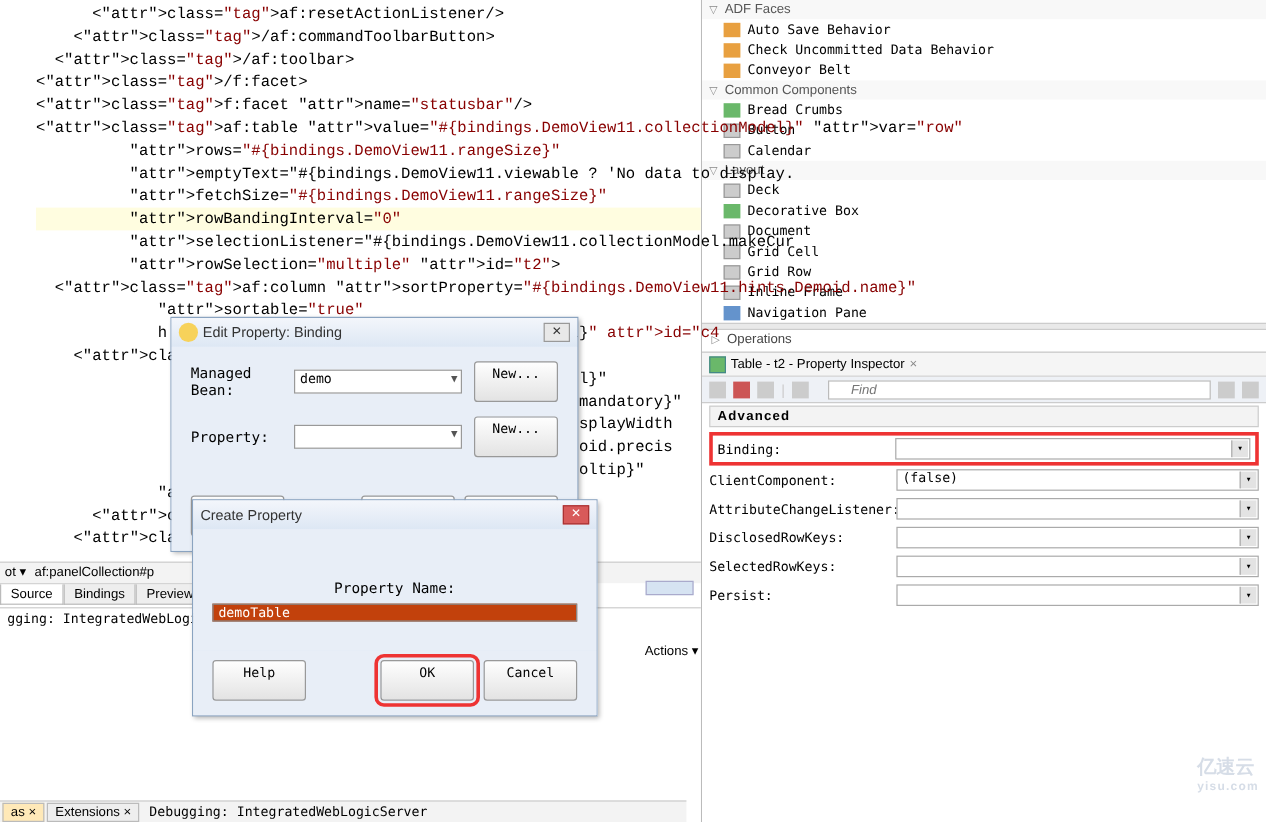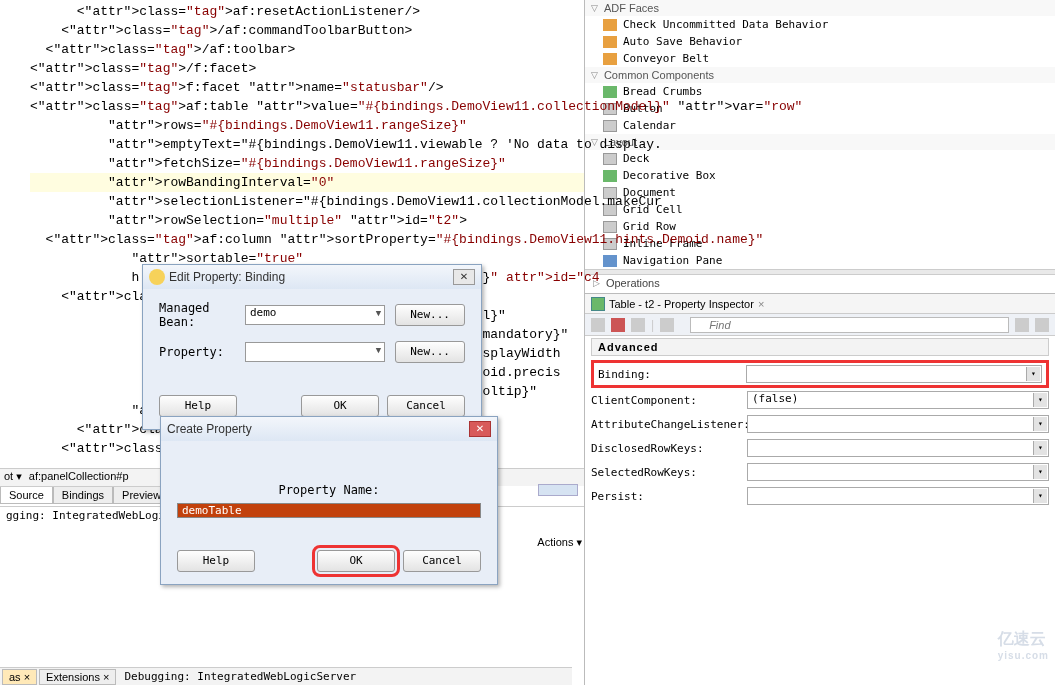--- a/index.html
+++ b/index.html
@@ -14,21 +14,21 @@
 .dialog2 { position: absolute; top: 416px; left: 160px; width: 338px; background: linear-gradient(#e5edf7,#dce7f4); border: 1px solid #8aa3c0; box-shadow: 2px 2px 4px rgba(0,0,0,.3); z-index: 8; }
 .dlg-title { background: linear-gradient(#f3f6fb,#dde7f4); height: 24px; display: flex; align-items: center; padding: 0 6px; font-size: 12px; color: #333; }
 .dlg-title .ico { width: 16px; height: 16px; margin-right: 4px; background: #f7d25a; border-radius: 50%; }
 .dlg-close { margin-left: auto; width: 22px; height: 16px; background: #e8e8e8; border: 1px solid #999; font-size: 10px; text-align: center; line-height: 14px; cursor: pointer; }
 .dlg-close.red { background: #d85a5a; color: #fff; border-color: #a33; }
 .dlg-body { padding: 12px 16px; background: #e8eef7; }
 .form-row { display: flex; align-items: center; margin-bottom: 12px; }
 .form-lbl { width: 86px; font-family: monospace; font-size: 12px; }
 .form-sel { flex: 1; height: 20px; background: #fff; border: 1px solid #999; margin-right: 10px; padding: 0 4px; font-family: monospace; font-size: 11px; position: relative; }
 .form-sel:after { content: "▼"; position: absolute; right: 3px; top: 2px; font-size: 9px; color: #555; }
-.btn { height: 22px; background: linear-gradient(#fefefe,#e3e3e3); border: 1px solid #999; border-radius: 3px; padding: 0 14px; font-family: monospace; font-size: 11px; cursor: pointer; min-width: 64px; text-align: center; line-height: 20px; }
+.btn { height: 34px; background: linear-gradient(#fefefe,#e3e3e3); border: 1px solid #999; border-radius: 3px; padding: 0 14px; font-family: monospace; font-size: 11px; cursor: pointer; min-width: 64px; text-align: center; line-height: 20px; }
 .btn-row { display: flex; justify-content: space-between; gap: 8px; padding: 8px 16px 12px; background: #e8eef7; }
 .btn-row .btn { min-width: 78px; }
 .help-left { margin-right: auto; }
 .red-frame { outline: 3px solid #e33; outline-offset: 2px; }
 .input-txt { flex: 1; background: #c2410c; color: #fff; border: 1px solid #888; height: 18px; padding: 0 4px; font-family: monospace; font-size: 11px; }
 .breadcrumb { position: absolute; top: 468px; left: 0; right: 0; height: 18px; background: #f3f3f3; border-top: 1px solid #ccc; font-size: 11px; padding: 1px 4px; white-space: nowrap; overflow: hidden; }
 .breadcrumb .crumb { margin-right: 4px; }
 .bottom-tabs { position: absolute; top: 486px; left: 0; display: flex; border-top: 1px solid #ccc; background: #f3f3f3; }
 .bottom-tab { padding: 2px 8px; border: 1px solid #bbb; border-top: none; background: #eee; font-size: 11px; cursor: pointer; }
 .bottom-tab.active { background: #fff; }
@@ -135,22 +135,22 @@
     <div class="very-bottom">
       <span class="vb-tab" style="background:#ffe9b8">as ×</span>
       <span class="vb-tab">Extensions ×</span>
       <span style="margin-left:8px;font-family:monospace">Debugging: IntegratedWebLogicServer</span>
     </div>
   </div>
 
   <div class="right-pane">
     <div class="palette" id="palette">
         <div class="pal-hdr"><span class="chev">▽</span>ADF Faces</div>
+        <div class="pal-item"><span class="pi-ico piorange"></span>Auto Save Behavior</div>
         <div class="pal-item"><span class="pi-ico piorange"></span>Check Uncommitted Data Behavior</div>
-        <div class="pal-item"><span class="pi-ico piorange"></span>Auto Save Behavior</div>
         <div class="pal-item"><span class="pi-ico piorange"></span>Conveyor Belt</div>
         <div class="pal-hdr"><span class="chev">▽</span>Common Components</div>
         <div class="pal-item"><span class="pi-ico pigreen"></span>Bread Crumbs</div>
         <div class="pal-item"><span class="pi-ico pigray"></span>Button</div>
         <div class="pal-item"><span class="pi-ico pigray"></span>Calendar</div>
         <div class="pal-hdr"><span class="chev">▽</span>Layout</div>
         <div class="pal-item"><span class="pi-ico pigray"></span>Deck</div>
         <div class="pal-item"><span class="pi-ico pigreen"></span>Decorative Box</div>
         <div class="pal-item"><span class="pi-ico pigray"></span>Document</div>
         <div class="pal-item"><span class="pi-ico pigray"></span>Grid Cell</div>

